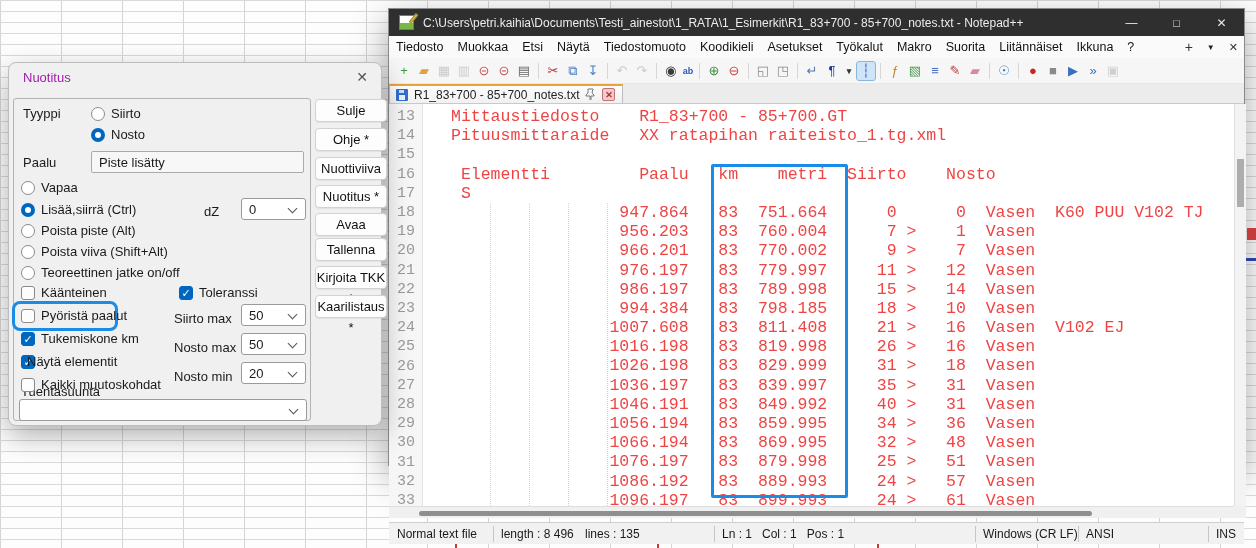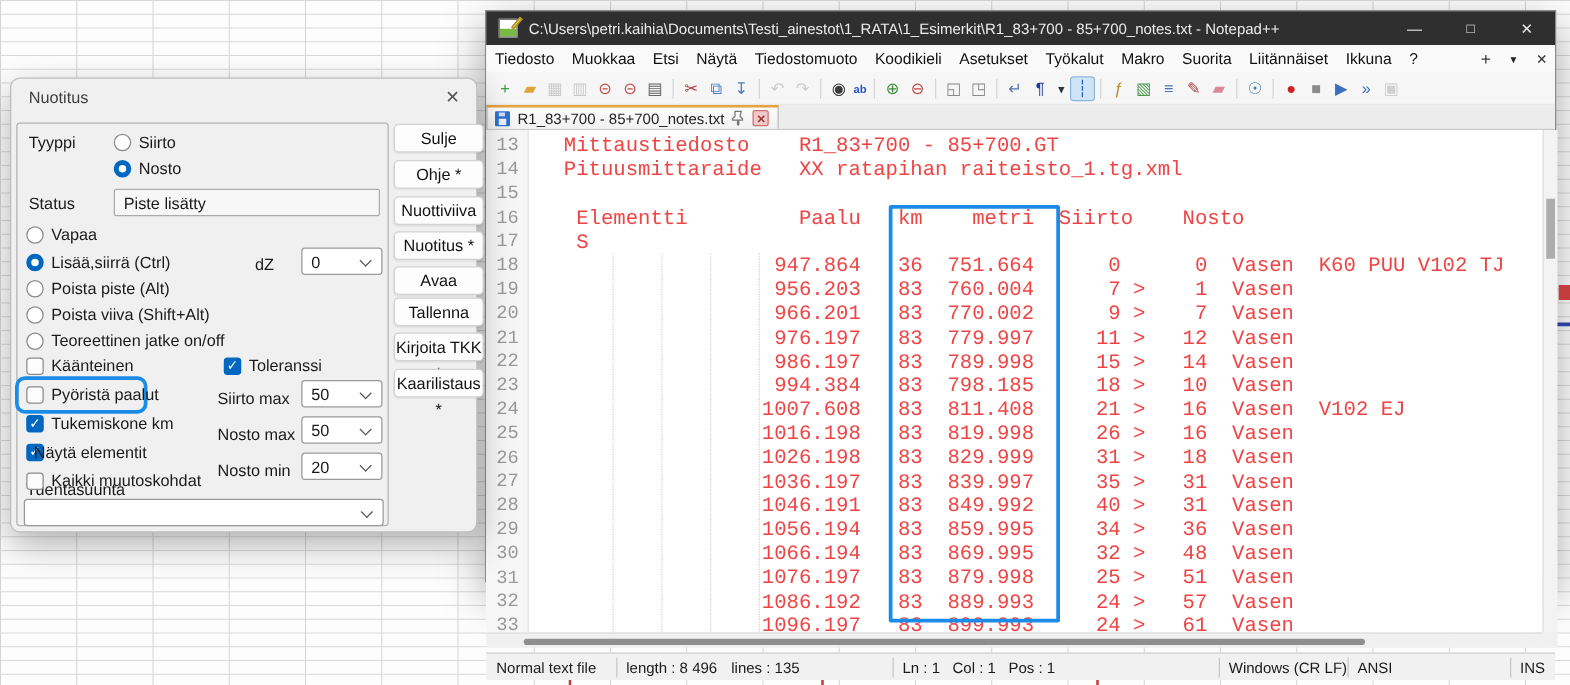--- a/index.html
+++ b/index.html
@@ -65,21 +65,21 @@
   .hthumb { position:absolute; left:30px; top:4px; width:673px; height:5px; background:#8f8f8f; border-radius:3px; }
   .scroll-corner { position:absolute; left:845px; top:497px; width:12px; height:12px; background:#f0f0f0; }
 
   .statusbar { position:absolute; left:0; top:513px; right:0; height:22px; background:#f1f1f1; border-top:1px solid #cfcfcf; font-size:12px; color:#1a1a1a; }
   .sb-item { position:absolute; top:4px; white-space:pre; }
   .sb-sep { position:absolute; top:3px; width:1px; height:16px; background:#c6c6c6; }
 
   
   #dlg { position:absolute; left:8px; top:62px; width:374px; height:364px; background:#f0f0f0;
     border:1px solid #bdbdbd; border-radius:8px; box-shadow:0 10px 28px rgba(0,0,0,.3); font-size:13px; color:#1a1a1a; }
-  .dlg-title { position:absolute; left:14px; top:7px; color:#404040; font-size:13px; }
+  .dlg-title { position:absolute; left:14px; top:7px; color:#a21caf; font-size:13px; }
   .dlg-close { position:absolute; right:13px; top:6px; color:#555; font-size:14px; }
   .groupbox { position:absolute; left:4px; top:35px; width:298px; height:323px; border:1px solid #b2b2b2; border-radius:3px; }
   .lbl { position:absolute; white-space:nowrap; }
   .radio { position:absolute; width:14px; height:14px; border-radius:50%; background:#fff; border:1px solid #8a8a8a; }
   .radio.sel { border:4px solid #0067c0; }
   .cb { position:absolute; width:14px; height:14px; border-radius:3px; background:#fdfdfd; border:1px solid #8a8a8a;
     color:#fff; font-size:11px; line-height:12px; text-align:center; }
   .cb.on { background:#0067c0; border-color:#0067c0; }
   .txtfield { position:absolute; left:82px; top:88px; width:213px; height:22px; background:#f7f7f7; border:1px solid #ababab; border-radius:2px; padding:3px 0 0 7px; }
   .combo { position:absolute; height:22px; background:#fff; border:1px solid #9a9a9a; border-radius:3px; padding:3px 0 0 7px; }
@@ -207,21 +207,21 @@
         <div>31</div>
         <div>32</div>
         <div>33</div>
       </div>
     <div class="code" id="code">
         <div class="ln">Mittaustiedosto    R1_83+700 - 85+700.GT</div>
         <div class="ln">Pituusmittaraide   XX ratapihan raiteisto_1.tg.xml</div>
         <div class="ln"></div>
         <div class="ln"> Elementti         Paalu   km    metri  Siirto    Nosto</div>
         <div class="ln"> S</div>
-        <div class="ln">                 947.864   36  751.664      0      0  Vasen  K60 PUU V102 TJ</div>
+        <div class="ln">                 947.864   83  751.664      0      0  Vasen  K60 PUU V102 TJ</div>
         <div class="ln">                 956.203   83  760.004      7 &gt;    1  Vasen</div>
         <div class="ln">                 966.201   83  770.002      9 &gt;    7  Vasen</div>
         <div class="ln">                 976.197   83  779.997     11 &gt;   12  Vasen</div>
         <div class="ln">                 986.197   83  789.998     15 &gt;   14  Vasen</div>
         <div class="ln">                 994.384   83  798.185     18 &gt;   10  Vasen</div>
         <div class="ln">                1007.608   83  811.408     21 &gt;   16  Vasen  V102 EJ</div>
         <div class="ln">                1016.198   83  819.998     26 &gt;   16  Vasen</div>
         <div class="ln">                1026.198   83  829.999     31 &gt;   18  Vasen</div>
         <div class="ln">                1036.197   83  839.997     35 &gt;   31  Vasen</div>
         <div class="ln">                1046.191   83  849.992     40 &gt;   31  Vasen</div>
@@ -260,21 +260,21 @@
     <div class="sb-sep" style="left:819px"></div>
     <div class="sb-item" style="left:827px">INS</div>
   </div>
 </div>
 
 <div id="dlg">
   <div class="dlg-title">Nuotitus</div>
   <div class="dlg-close">✕</div>
   <div class="groupbox"></div>
   <div class="lbl" style="left:14px;top:43px">Tyyppi</div>
-  <div class="lbl" style="left:14px;top:92px">Status</div>
+  <div class="lbl" style="left:14px;top:92px">Paalu</div>
   <div class="txtfield">Piste lisätty</div>
   <div class="lbl" style="left:195px;top:141px">dZ</div>
   <div class="lbl" style="left:12px;top:321px">Tuentasuunta</div>
   <div class="dlg-annot"></div>
   <div id="dlg-dyn">
       <div class="radio" style="left: 82px; top: 44px;"></div>
       <div class="lbl" style="left: 102px; top: 43px;">Siirto</div>
       <div class="radio sel" style="left: 82px; top: 65px;"></div>
       <div class="lbl" style="left: 102px; top: 64px; text-align: right;">Nosto</div>
       <div class="radio" style="left: 12px; top: 118px;"></div>

